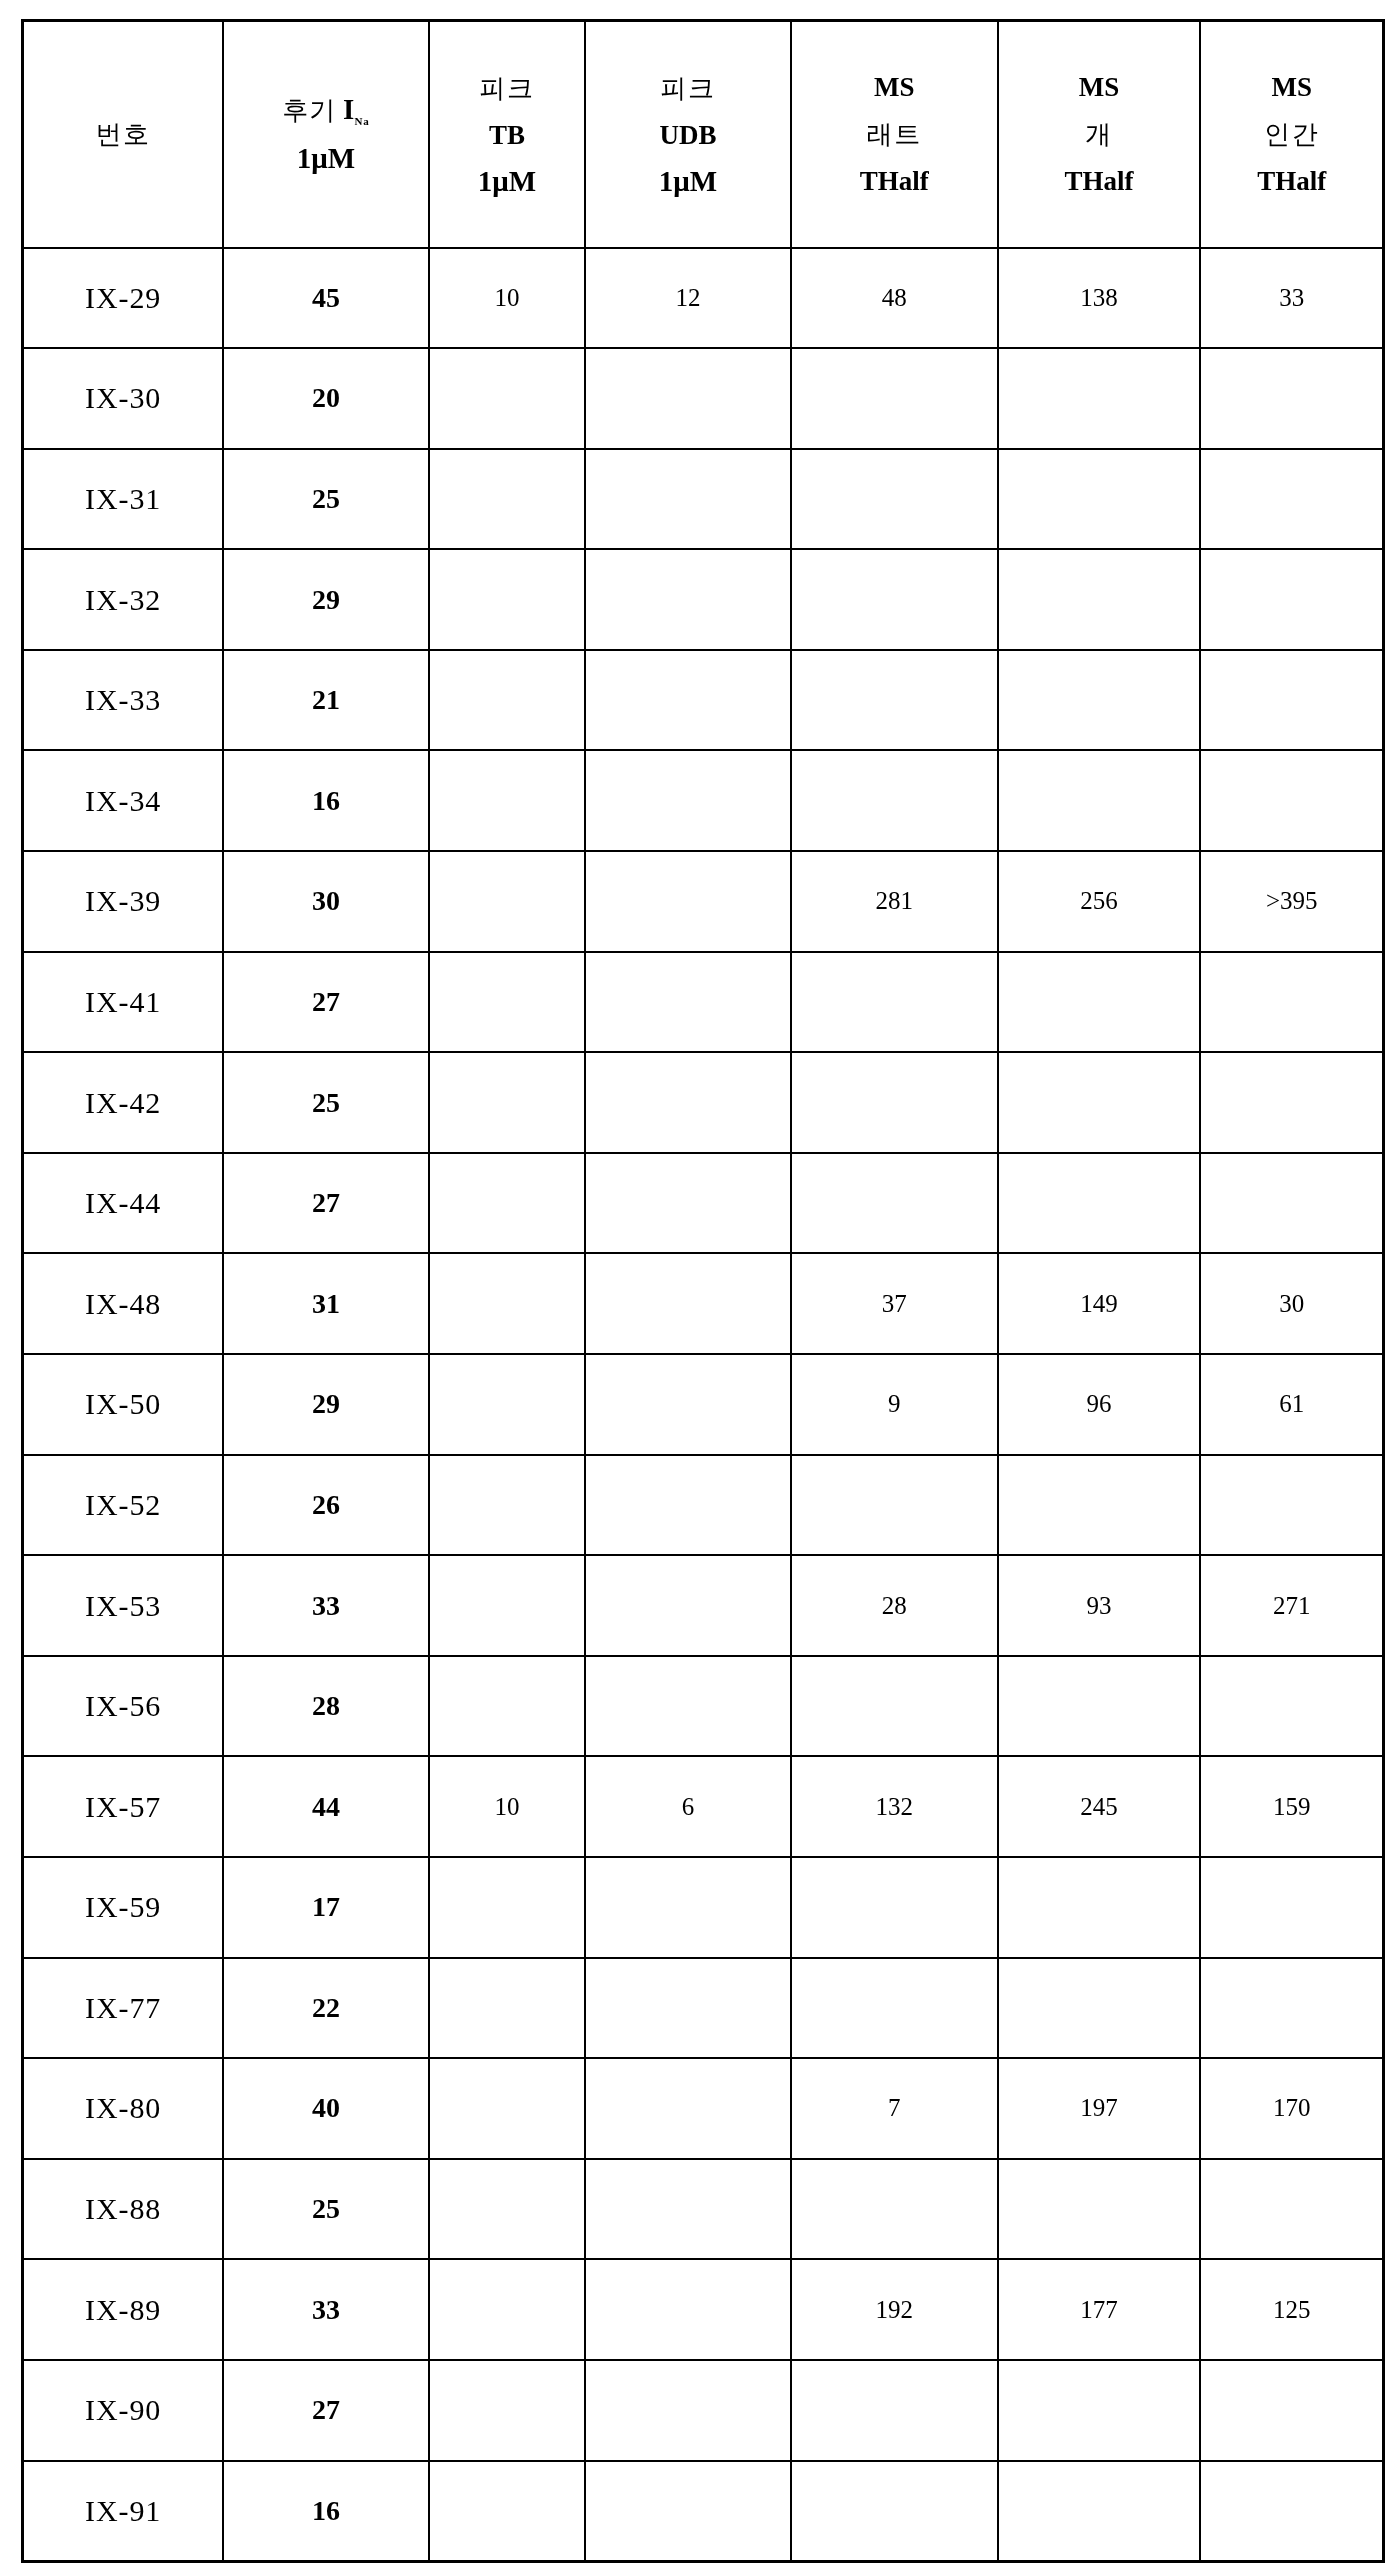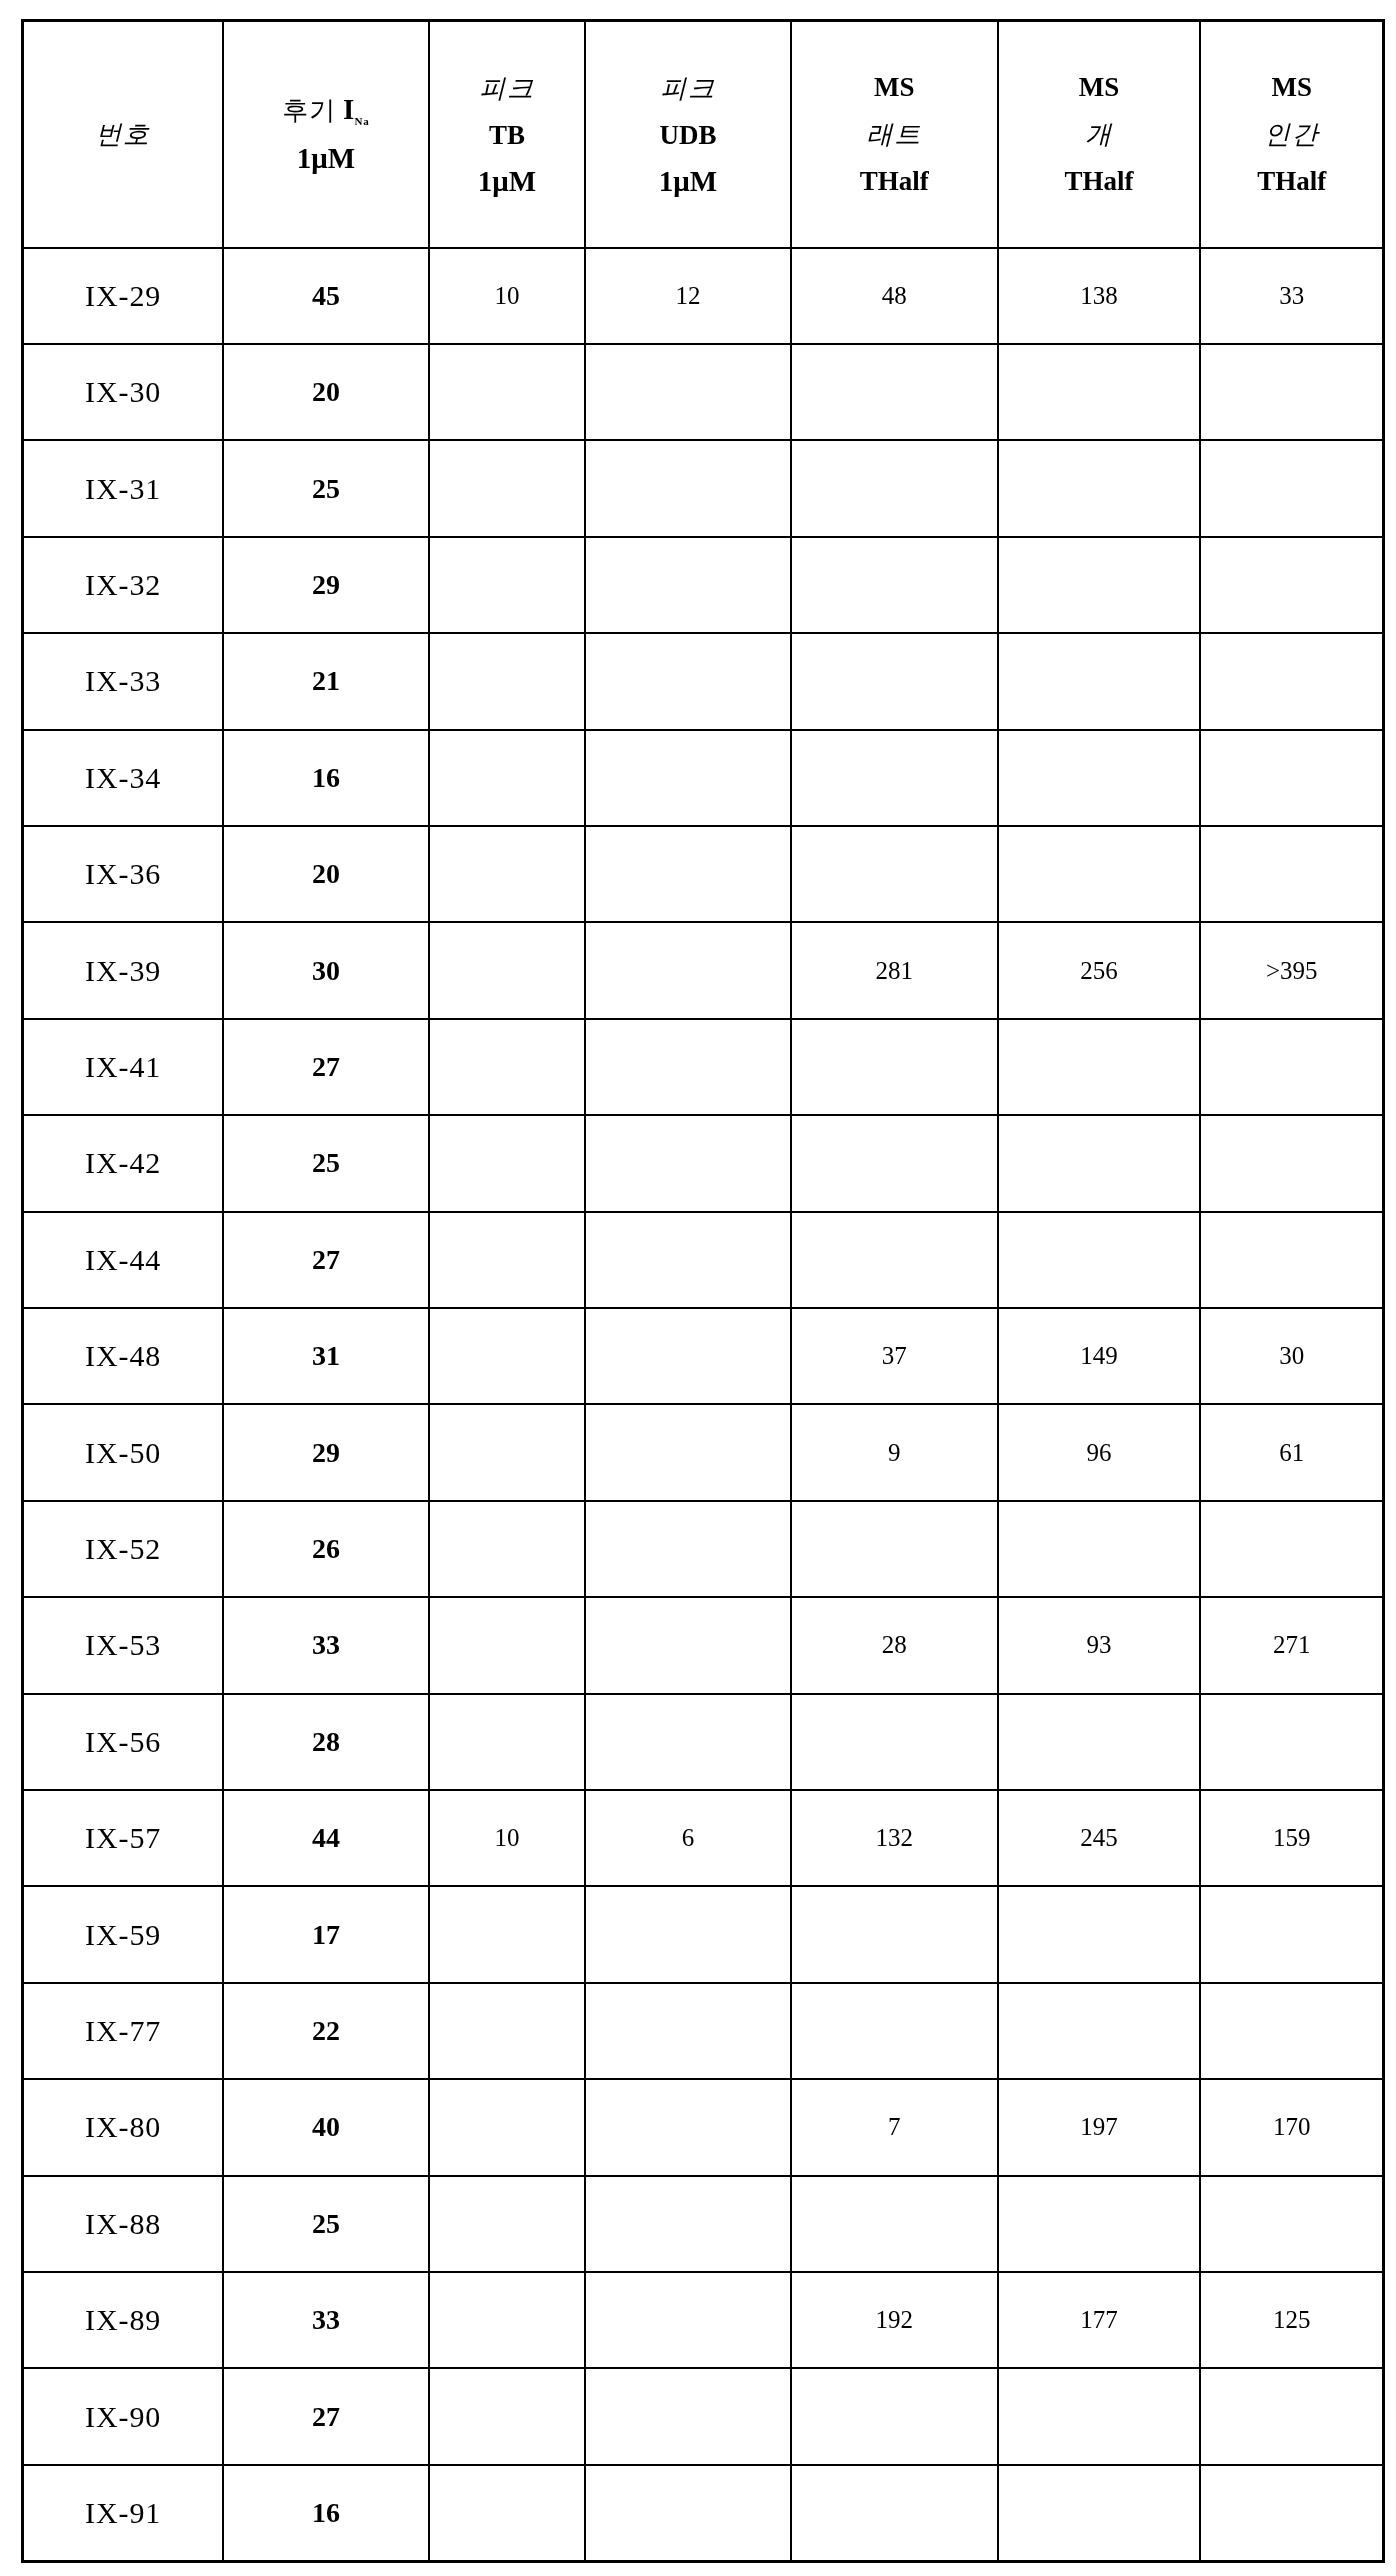--- a/index.html
+++ b/index.html
@@ -22,21 +22,21 @@
   col.c7{width:13.45%;}
   th,td{
     border:2.6px solid #000;
     text-align:center;vertical-align:middle;
     padding:0;
     overflow:hidden;
   }
   tr.header-row{height:227px;}
   tr.data-row{height:96px;font-family:Liberation Serif, serif;}
   .hstack{display:flex;flex-direction:column;align-items:center;justify-content:center;gap:14px;}
-  .kor{font-size:26px;font-weight:400;letter-spacing:1.7px;font-style:italic;}
+  .kor{font-size:26px;font-weight:400;letter-spacing:1.7px;}
   .lat-bold{font-size:27px;font-weight:700;}
   .conc{font-size:29px;font-weight:700;}
   .ina{font-size:26px;font-weight:400;letter-spacing:0.9px;}
   .ina .sym{font-weight:700;font-size:29px;letter-spacing:0;margin-left:7px;}
   .ina sub{font-weight:700;font-size:11px;}
   td.cell-no{font-size:30px;letter-spacing:0.9px;}
   td.cell-late{font-size:28px;font-weight:700;border-radius:29px;}
   td.cell-num{font-size:25px;font-weight:400;}
 </style>
 </head>
@@ -152,29 +152,20 @@
         <tr class="data-row">
           <td class="cell-no">IX-34</td>
           <td class="cell-late">16</td>
           <td class="cell-num"></td>
           <td class="cell-num"></td>
           <td class="cell-num"></td>
           <td class="cell-num"></td>
           <td class="cell-num"></td>
         </tr>
         <tr class="data-row">
-          <td class="cell-no">IX-36</td>
-          <td class="cell-late">20</td>
-          <td class="cell-num"></td>
-          <td class="cell-num"></td>
-          <td class="cell-num"></td>
-          <td class="cell-num"></td>
-          <td class="cell-num"></td>
-        </tr>
-        <tr class="data-row">
           <td class="cell-no">IX-39</td>
           <td class="cell-late">30</td>
           <td class="cell-num"></td>
           <td class="cell-num"></td>
           <td class="cell-num">281</td>
           <td class="cell-num">256</td>
           <td class="cell-num">&gt;395</td>
         </tr>
         <tr class="data-row">
           <td class="cell-no">IX-41</td>

